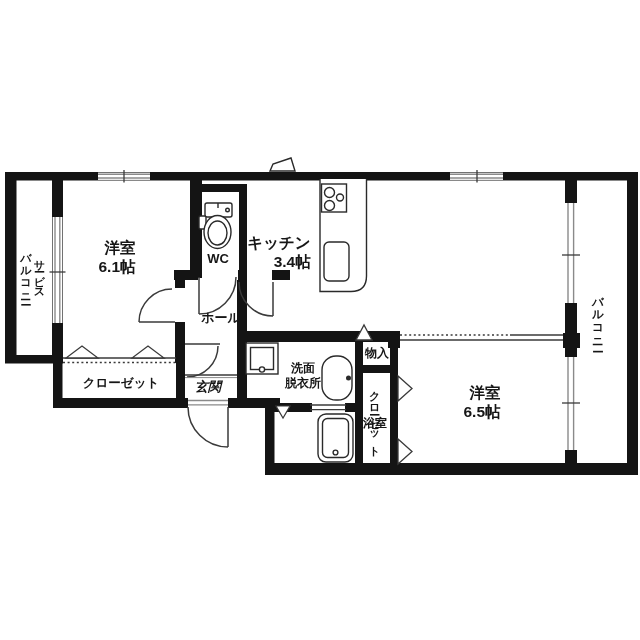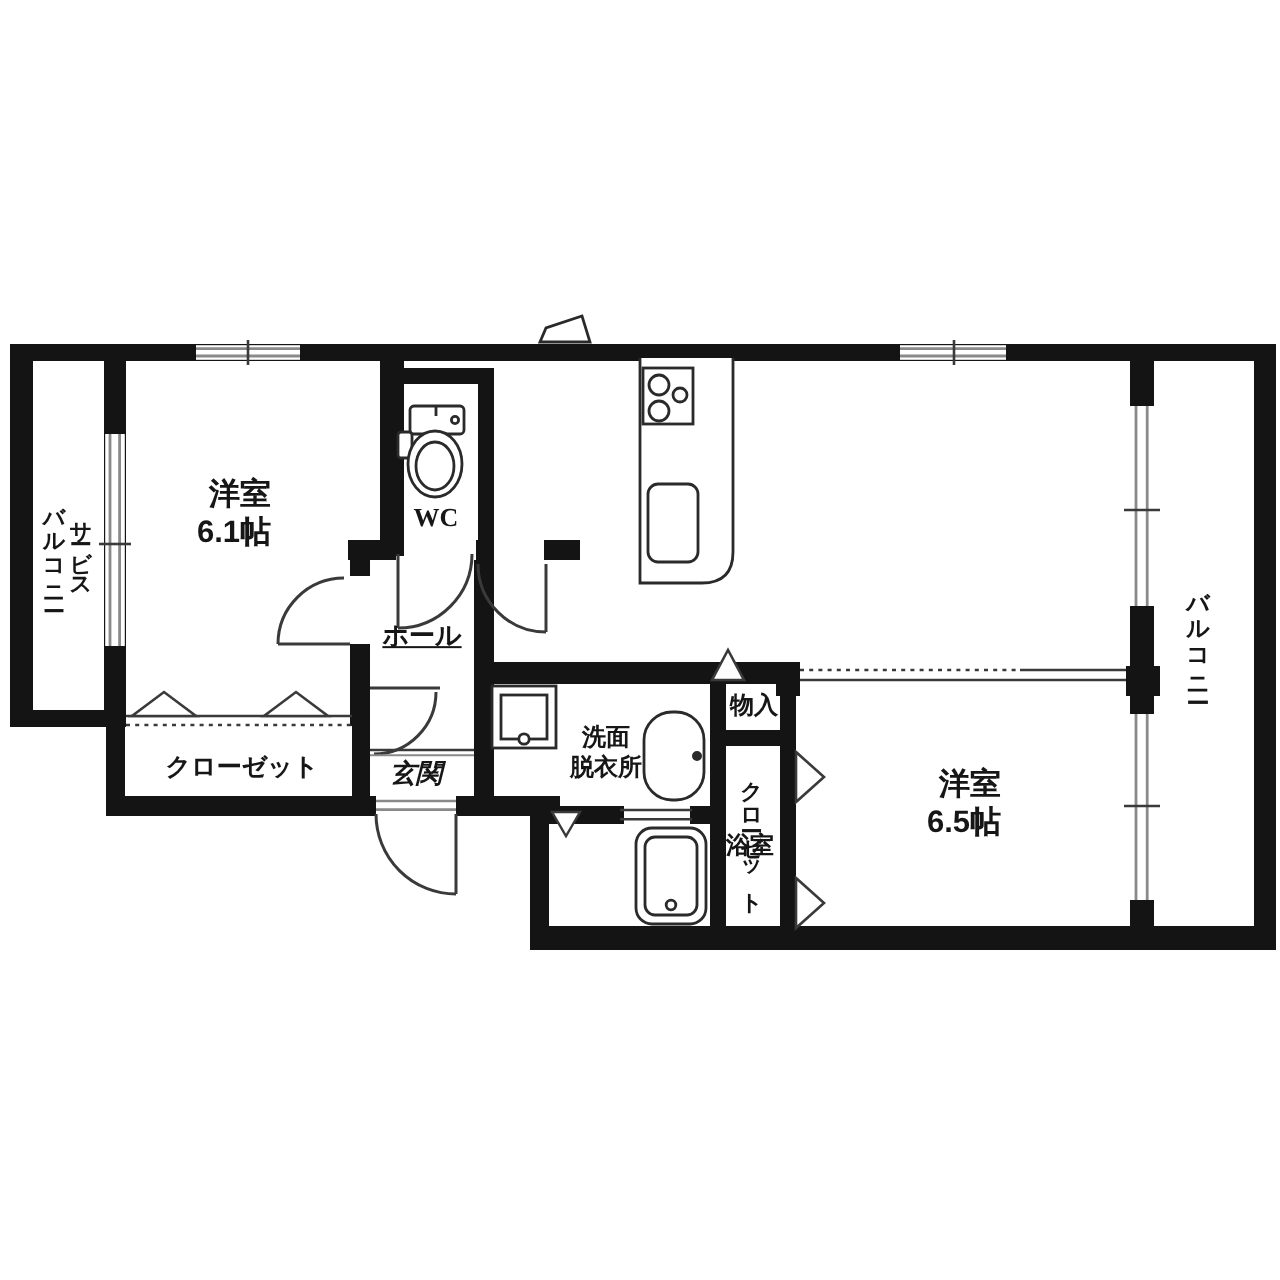--- a/index.html
+++ b/index.html
@@ -168,27 +168,28 @@
       <rect x="322.5" y="418.5" width="26" height="39" rx="5"></rect>
       <circle cx="335.5" cy="452.5" r="2.4"></circle>
     </g>
   </g>
 </svg>
 
   <div class="lbl vert" style="left:32px;top:273px;font-size:11px;"><span>サービス</span><br><span>バルコニー</span></div>
 
   <div class="lbl big" style="left:117px;top:258px;"><span>洋室</span><br><span>6.1帖</span></div>
 
-  <div class="lbl mid" style="left:218px;top:259px;font-family:Liberation Serif, serif;"><span>WC</span></div>
-
+  <div class="lbl mid" style="left:218px;top:259px;"><span>WC</span></div>
+
+  <div class="lbl big" style="left:279px;top:253px;"><span>キッチン</span><br><span>3.4帖</span></div>
 
 
   <div class="lbl vert" style="left:598px;top:317px;font-size:11.5px;"><span>バルコニー</span></div>
 
-  <div class="lbl mid" style="left:211px;top:318px;text-decoration:underline;"><span>ホール</span></div>
+  <div class="lbl mid" style="left:221px;top:318px;"><span>ホール</span></div>
 
   <div class="lbl" style="left:121px;top:384px;font-size:12.5px;"><span>クローゼット</span></div>
 
   <div class="lbl mid" style="left:208px;top:387px;font-style:italic;"><span>玄関</span></div>
 
   <div class="lbl" style="left:303px;top:376px;font-size:12px;"><span>洗面</span><br><span>脱衣所</span></div>
 
   <div class="lbl sml" style="left:377px;top:353px;"><span>物入</span></div>
 
   <div class="lbl vert" style="left:374px;top:417px;font-size:11px;"><span>クローゼット</span></div>

